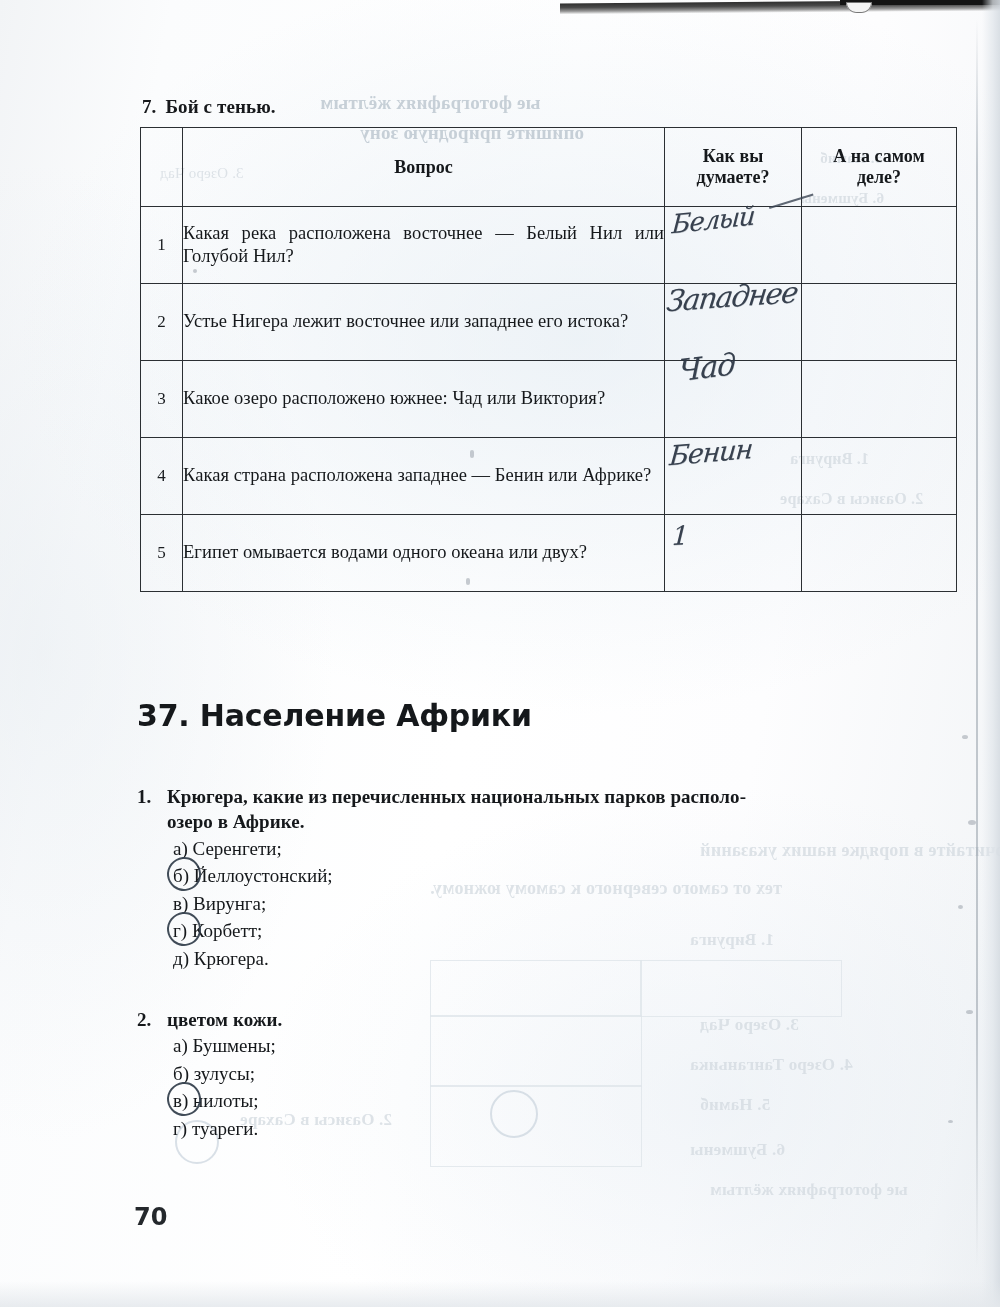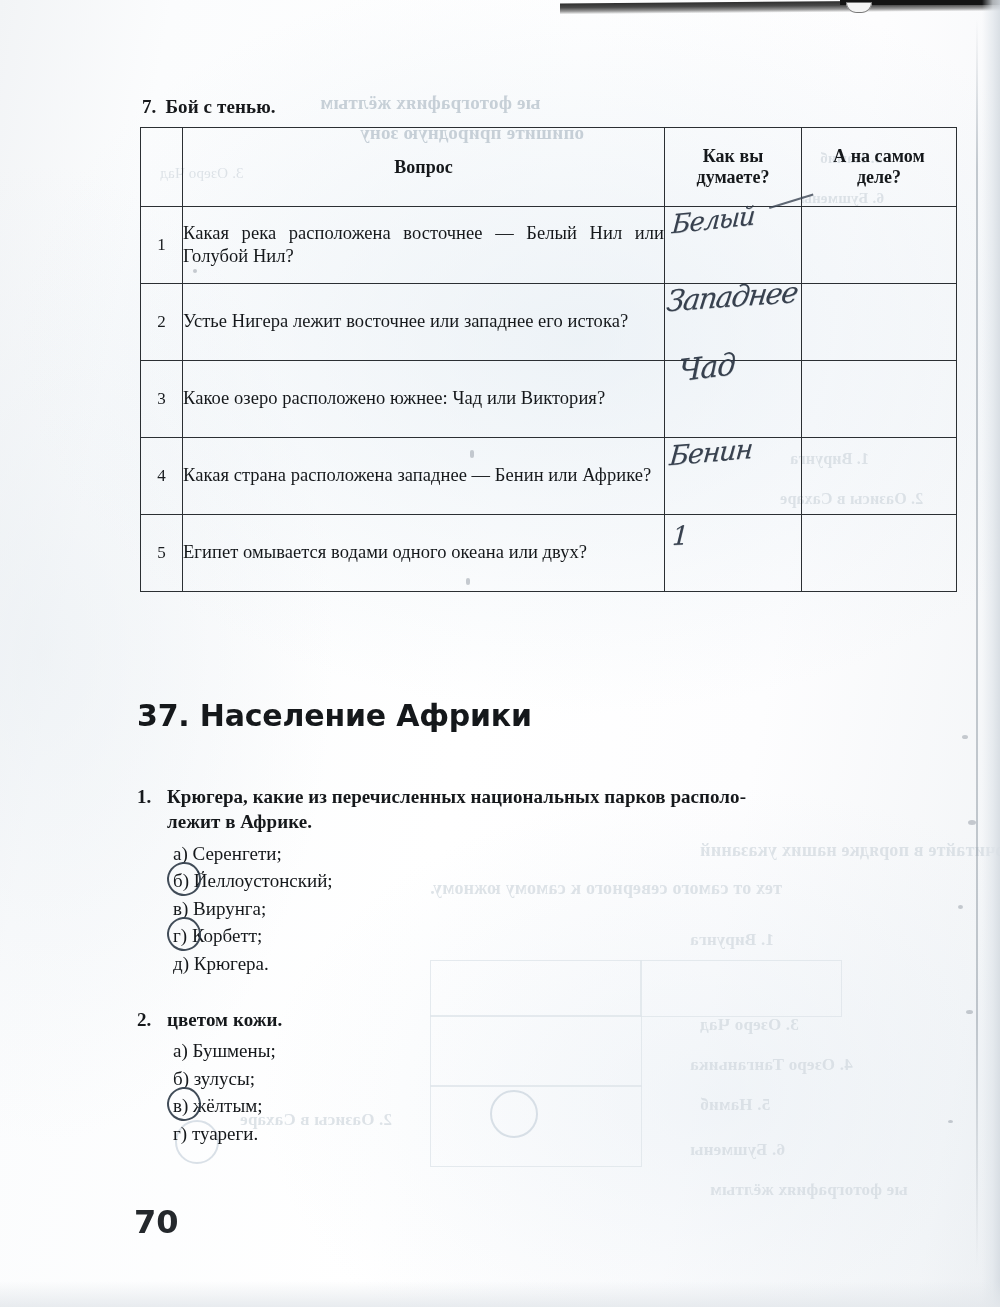--- a/index.html
+++ b/index.html
@@ -224,21 +224,20 @@
     font-weight: bold;
     color: #15181b;
     line-height: 1.33;
     letter-spacing: 0.05px;
   }
   .q-num { width: 30px; flex: 0 0 30px; }
   .q-text { flex: 1; text-align: justify; text-align-last: left; }
   .q-text .l2 { display: block; text-align: left; }
 
   .opts {
-    margin-top: 5px;
     padding-left: 36px;
     font-size: 19px;
     color: #15181b;
     line-height: 1.45;
   }
   .opt {
     position: relative;
     display: block;
     white-space: nowrap;
   }
@@ -255,21 +254,21 @@
     transform: rotate(-7deg);
     opacity: 0.9;
     pointer-events: none;
   }
 
   .page-num {
     position: absolute;
     left: 134px;
     top: 1203px;
     font-family: "DejaVu Sans", sans-serif;
-    font-size: 32px;
+    font-size: 24px;
     font-weight: bold;
     color: #24282c;
   }
 </style>
 </head>
 <body>
 
 <div class="page">
 
   <div class="paper-base"></div>
@@ -390,21 +389,21 @@
     </table>
     <div class="pen-stroke"></div>
 
     <div class="sec-title">37. Население Африки</div>
 
     <div class="q-block q1">
       <div class="q-stem">
         <span class="q-num">1.</span>
         <span class="q-text">
           <span>Крюгера, какие из перечисленных национальных парков располо-</span>
-          <span class="l2">лежит в Африке.</span>
+          <span class="l2">озеро в Африке.</span>
         </span>
       </div>
       <div class="opts">
         <span class="opt"><span class="lbl">а)</span>&nbsp;<span>Серенгети;</span></span>
         <span class="opt circled"><span class="lbl">б)</span>&nbsp;<span>Йеллоустонский;</span></span>
         <span class="opt"><span class="lbl">в)</span>&nbsp;<span>Вирунга;</span></span>
         <span class="opt circled"><span class="lbl">г)</span>&nbsp;<span>Корбетт;</span></span>
         <span class="opt"><span class="lbl">д)</span>&nbsp;<span>Крюгера.</span></span>
       </div>
     </div>
@@ -412,21 +411,21 @@
     <div class="q-block q2">
       <div class="q-stem">
         <span class="q-num">2.</span>
         <span class="q-text">
           <span class="l2">цветом кожи.</span>
         </span>
       </div>
       <div class="opts">
         <span class="opt"><span class="lbl">а)</span>&nbsp;<span>Бушмены;</span></span>
         <span class="opt"><span class="lbl">б)</span>&nbsp;<span>зулусы;</span></span>
-        <span class="opt circled"><span class="lbl">в)</span>&nbsp;<span>жёлтым;</span></span>
+        <span class="opt circled"><span class="lbl">в)</span>&nbsp;<span>нилоты;</span></span>
         <span class="opt"><span class="lbl">г)</span>&nbsp;<span>туареги.</span></span>
       </div>
     </div>
 
     <div class="page-num">70</div>
 
   </div>
 </div>
 
 </body></html>

